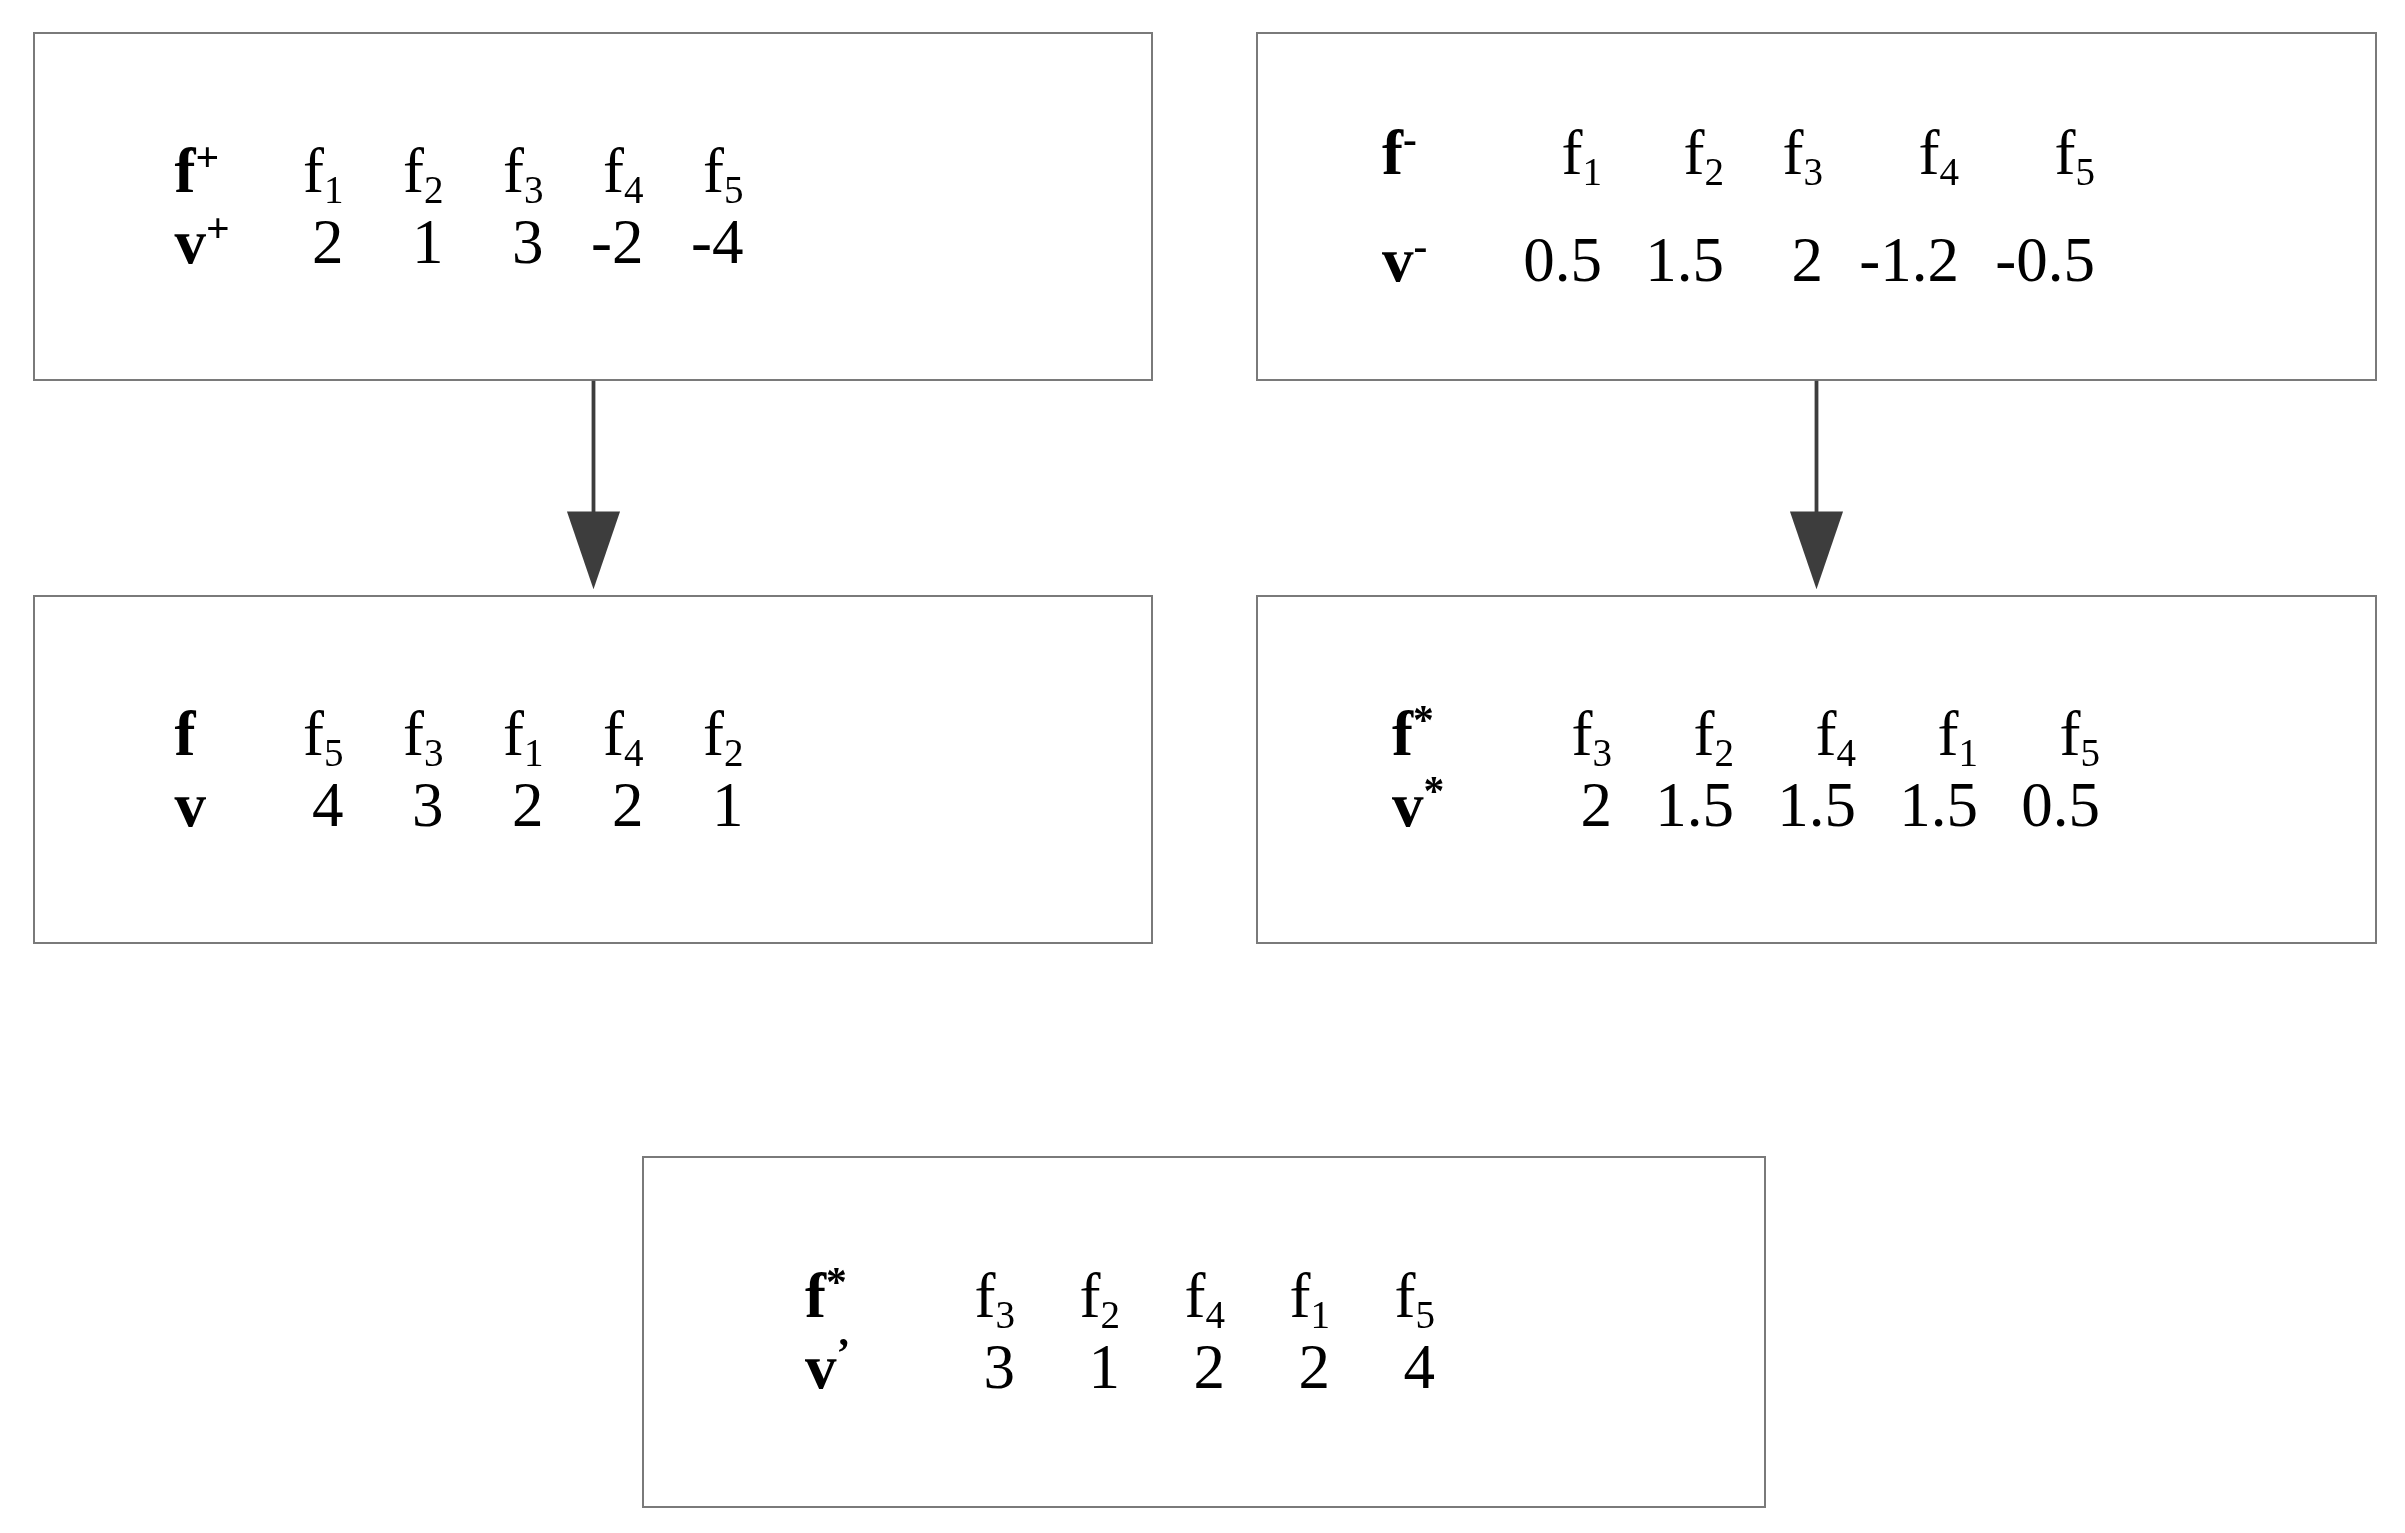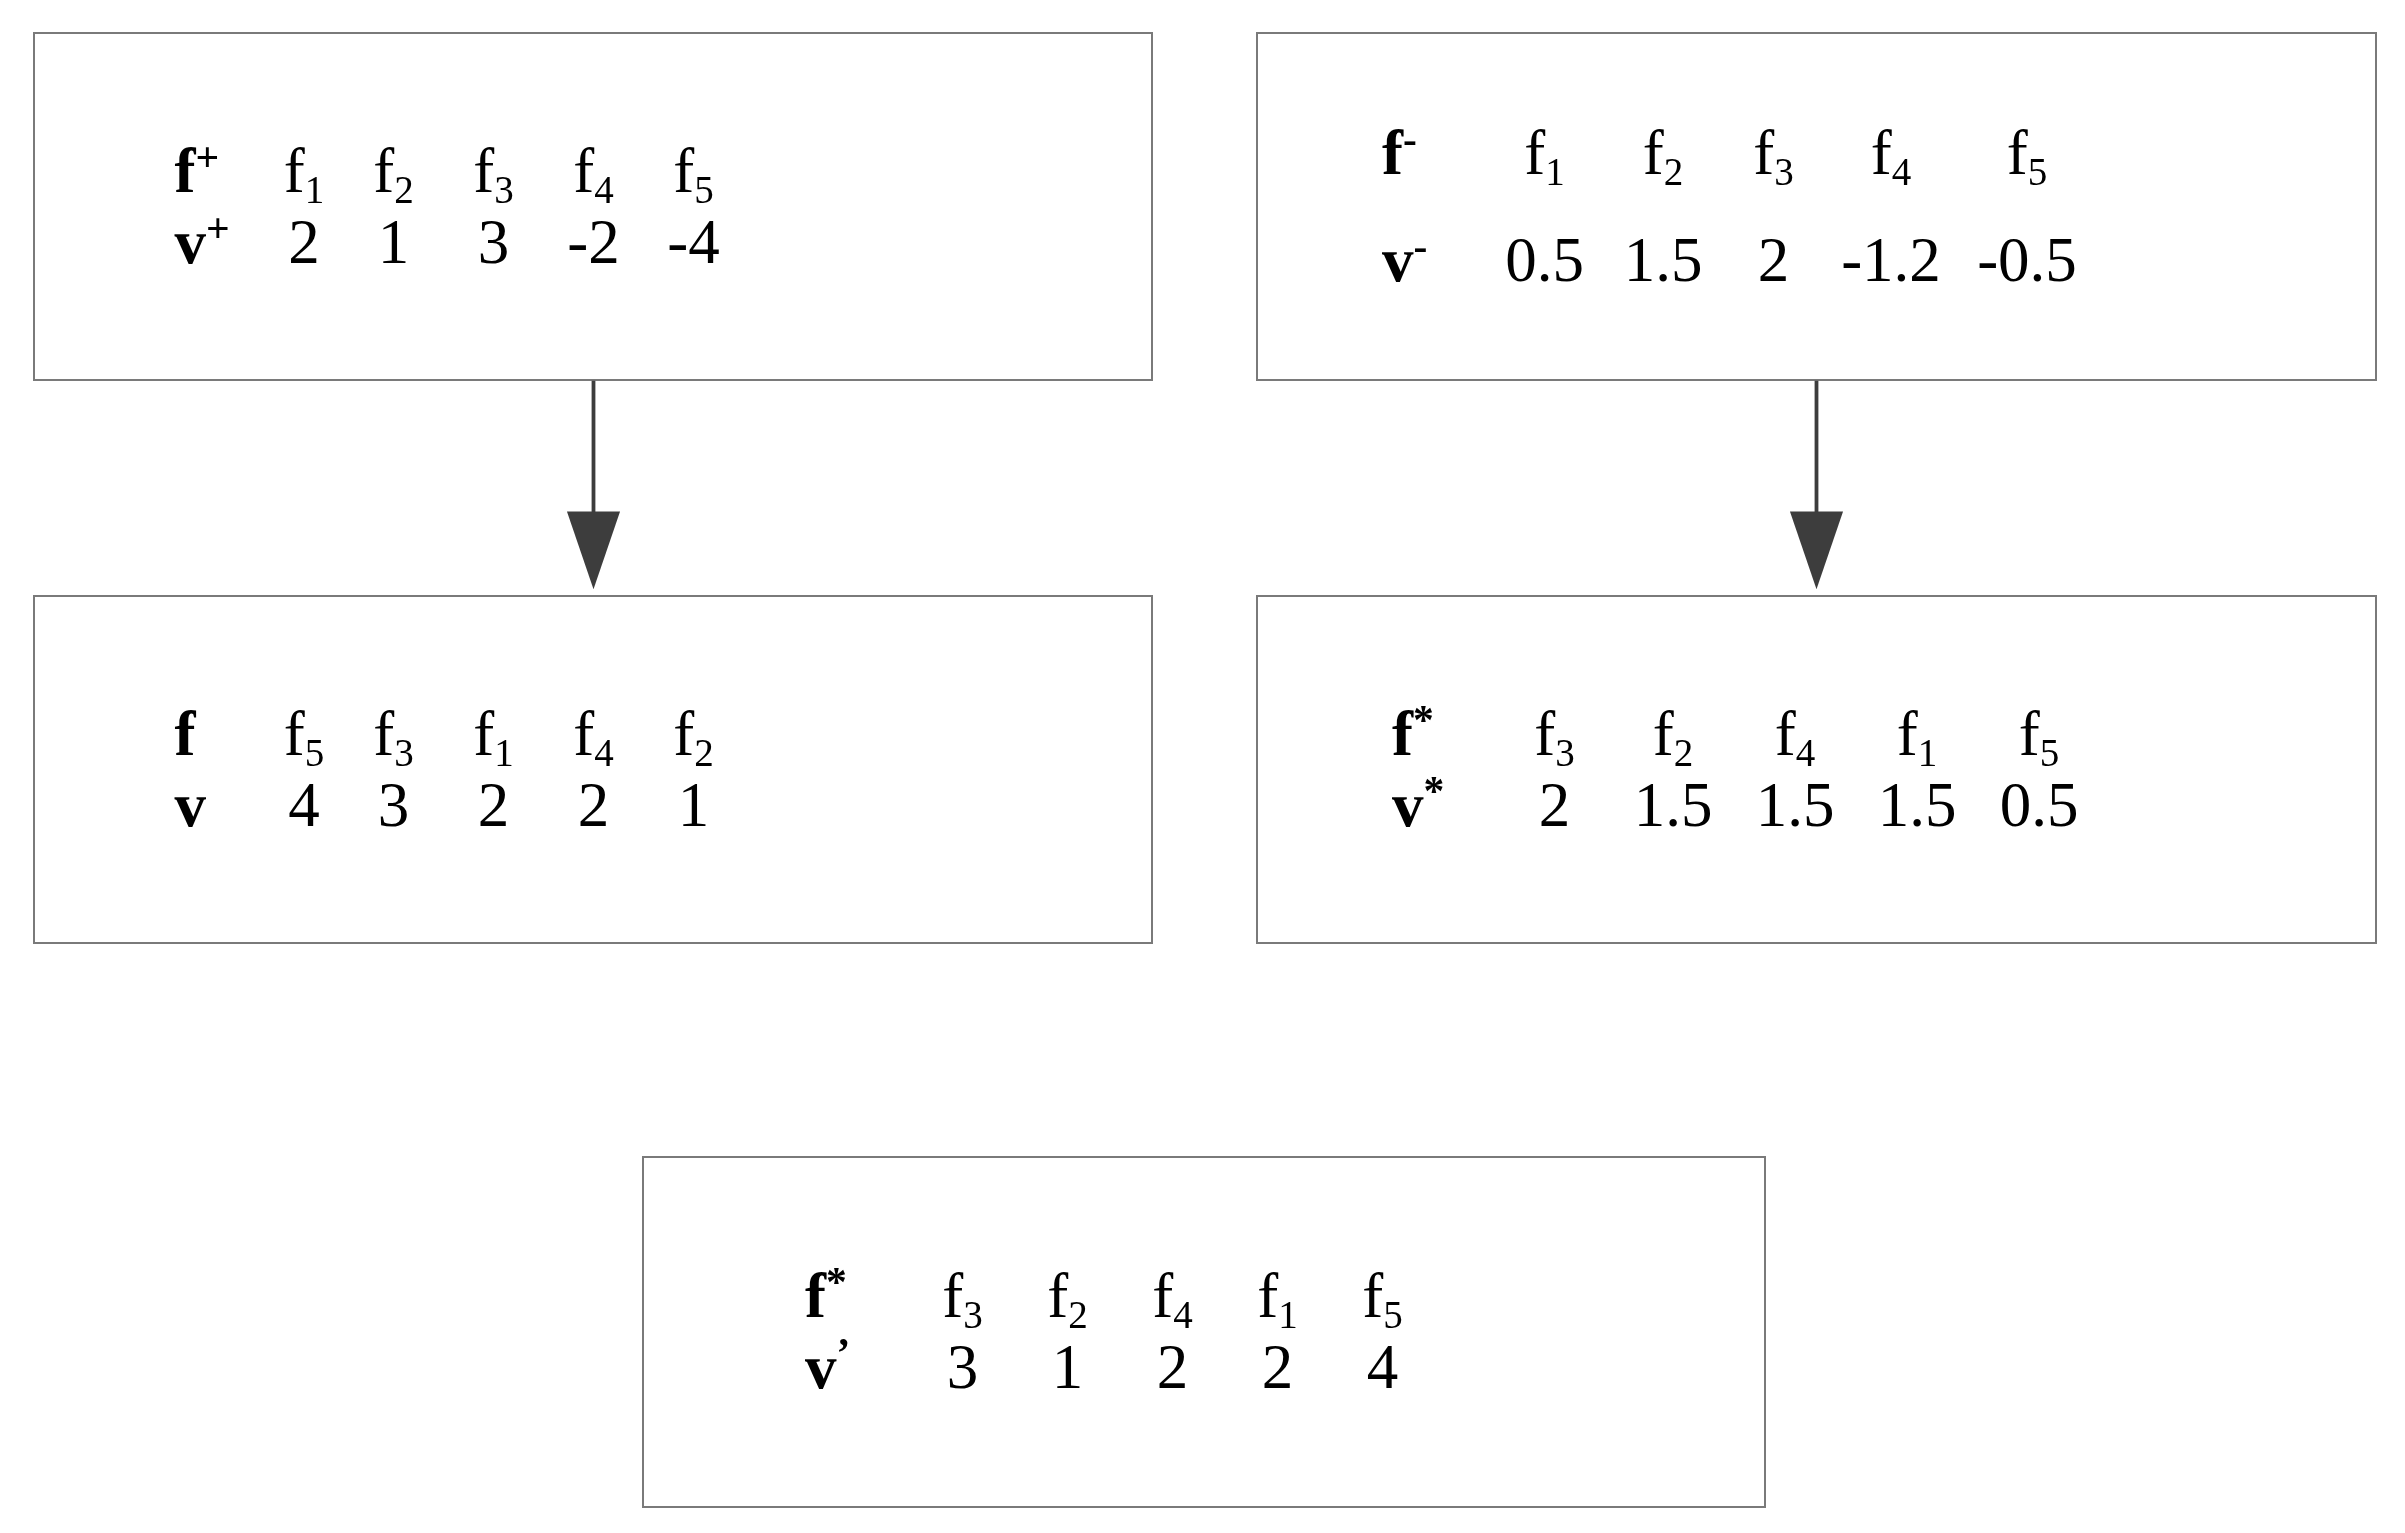--- a/index.html
+++ b/index.html
@@ -39,21 +39,21 @@
   }
 
   
   .row {
     display: flex;
     align-items: baseline;
     white-space: nowrap;
   }
   .cell {
     display: inline-block;
-    text-align: center;
+    text-align: right;
     font-size: 63px;
     line-height: 1.12;
     color: #000000;
     font-weight: 400;
   }
   .cell.label {
     font-weight: 700;
     text-align: left;
   }
   .cell sub {

